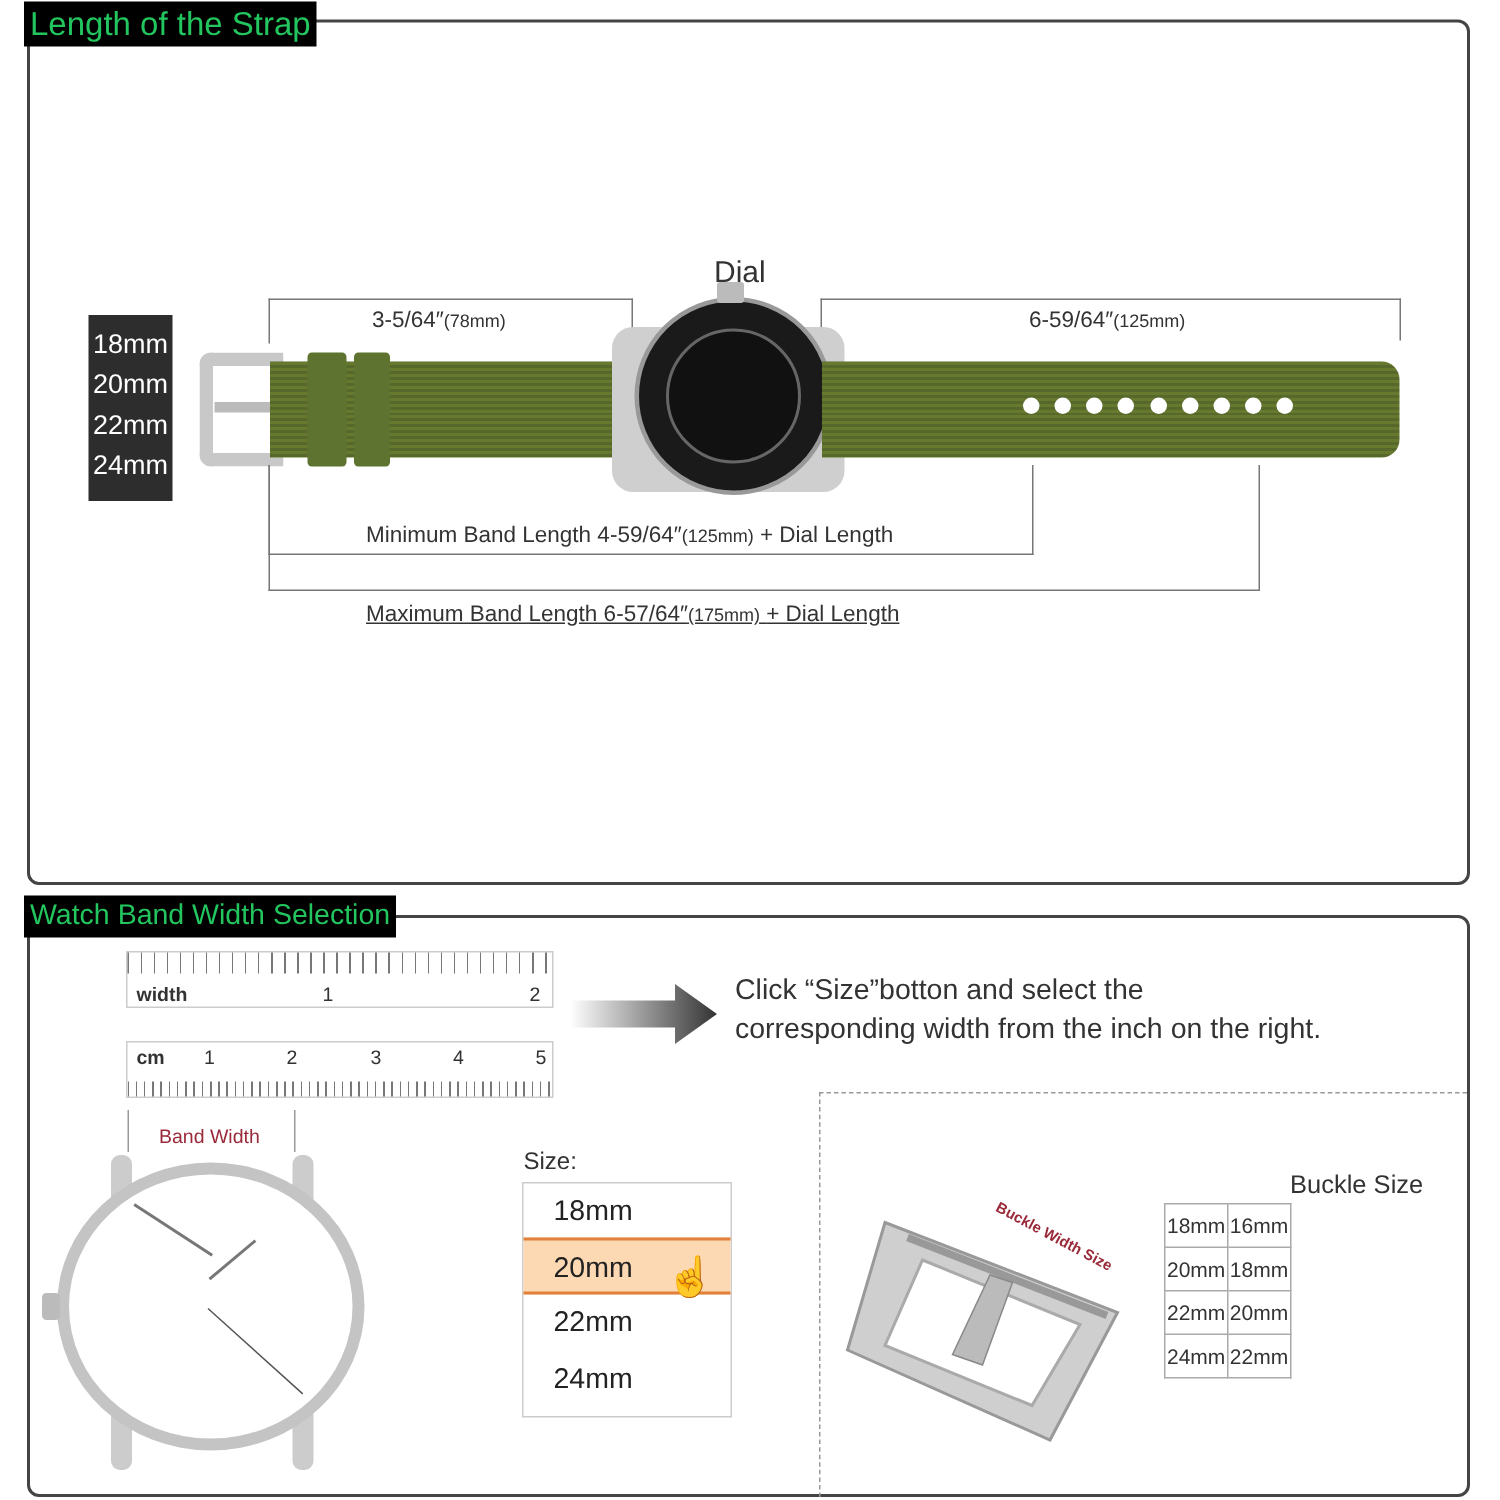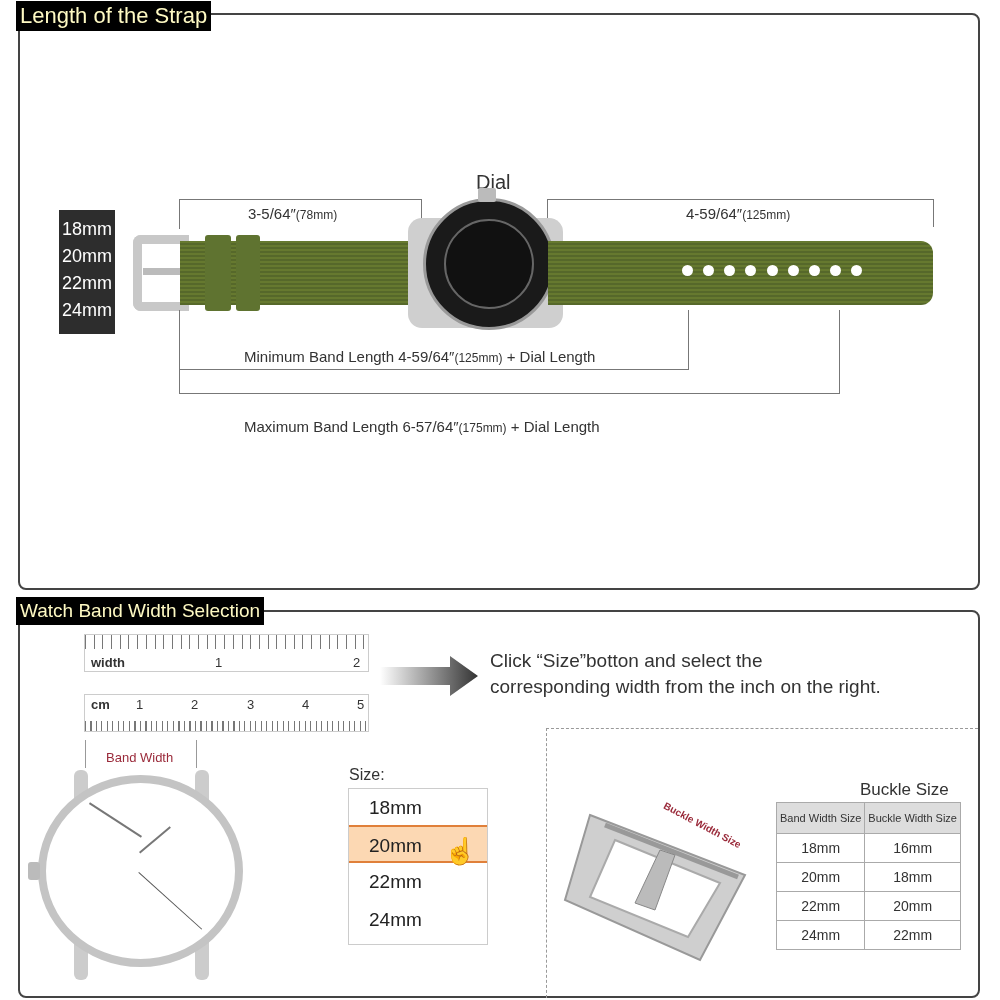--- a/index.html
+++ b/index.html
@@ -1,20 +1,20 @@
 <!DOCTYPE html>
 <html><head>
 <meta charset="utf-8">
 <style>
   html,body{margin:0;padding:0;background:#fff;}
   body{width:1000px;height:1000px;position:relative;overflow:hidden;font-family:"Liberation Sans",sans-serif;color:#333;}
   .frame{position:absolute;border:2px solid #444;border-radius:8px;box-sizing:border-box;}
   .frame1{left:18px;top:13px;width:962px;height:577px;}
   .frame2{left:18px;top:610px;width:962px;height:388px;}
-  .section-title{position:absolute;background:#000;color:#fef9c3;font-size:22px;padding:1px 4px;line-height:28px;white-space:nowrap;text-align:center;}
+  .section-title{position:absolute;background:#000;color:#22c55e;font-size:22px;padding:1px 4px;line-height:28px;white-space:nowrap;text-align:center;}
   .t1{left:16px;top:1px;font-size:22px;}
   .t2{left:16px;top:597px;font-size:19px;line-height:26px;}
   .abs{position:absolute;}
   .lbl{position:absolute;font-size:15px;color:#333;white-space:nowrap;}
   .small{font-size:12px;}
   .bracket{position:absolute;border:1.5px solid #777;box-sizing:border-box;}
   .sizes{position:absolute;left:59px;top:210px;width:56px;height:124px;background:#2d2d2d;color:#fff;font-size:18px;line-height:27px;padding-top:6px;box-sizing:border-box;text-align:center;}
   .strap{position:absolute;background:repeating-linear-gradient(180deg,#66792f 0px,#66792f 2px,#56682a 2px,#56682a 4px);}
   .hole{position:absolute;width:11px;height:11px;border-radius:50%;background:#fff;top:265px;}
   .ruler{position:absolute;background:#fff;border:1px solid #ccc;}
@@ -36,21 +36,21 @@
 <div class="section-title t1">Length of the Strap</div>
 
 <div class="lbl" style="left:476px;top:171px;font-size:20px;">Dial</div>
 
 <div class="bracket" style="left:179px;top:199px;width:243px;height:30px;border-bottom:none;"></div>
 <div class="lbl" style="left:248px;top:205px;">
   <span>3-5/64″</span><span class="small">(78mm)</span>
 </div>
 <div class="bracket" style="left:547px;top:199px;width:387px;height:28px;border-bottom:none;"></div>
 <div class="lbl" style="left:686px;top:205px;">
-  <span>4-59/64″</span><span class="small">(125mm)</span>
+  <span>6-59/64″</span><span class="small">(125mm)</span>
 </div>
 
 <div class="sizes">
   <div>18mm</div>
   <div>20mm</div>
   <div>22mm</div>
   <div>24mm</div>
 </div>
 
 <div class="abs" style="left:133px;top:235px;width:56px;height:76px;border:9px solid #c8c8c8;border-right:none;border-radius:8px 0 0 8px;box-sizing:border-box;"></div>
@@ -74,21 +74,21 @@
 <div class="hole" style="left:788px;"></div>
 <div class="hole" style="left:809px;"></div>
 <div class="hole" style="left:830px;"></div>
 <div class="hole" style="left:851px;"></div>
 
 <div class="bracket" style="left:179px;top:310px;width:510px;height:60px;border-top:none;"></div>
 <div class="lbl" style="left:244px;top:348px;">
   <span>Minimum Band Length 4-59/64″</span><span class="small">(125mm)</span> <span>+ Dial Length</span>
 </div>
 <div class="bracket" style="left:179px;top:310px;width:661px;height:84px;border-top:none;"></div>
-<div class="lbl" style="left:244px;top:418px;">
+<div class="lbl" style="left:244px;top:401px;text-decoration:underline;">
   <span>Maximum Band Length  6-57/64″</span><span class="small">(175mm)</span>  <span>+ Dial Length</span>
 </div>
 
 <div class="frame frame2"></div>
 <div class="section-title t2">Watch Band Width Selection</div>
 
 <div class="ruler" style="left:84px;top:634px;width:283px;height:36px;">
   <div class="ticks-top"></div>
   <div class="abs" style="left:6px;top:20px;font-size:13px;font-weight:bold;">width</div>
   <div class="abs" style="left:130px;top:20px;font-size:13px;">1</div>
@@ -147,24 +147,20 @@
     <path d="M55,35 L160,78 L128,132 L30,92 Z" fill="#fff" stroke="#aaa" stroke-width="2"></path>
     <line x1="45" y1="20" x2="178" y2="72" stroke="#999" stroke-width="5"></line>
     <path d="M100,45 L115,50 L95,105 L75,98 Z" fill="#bbb" stroke="#888"></path>
   </svg>
 </div>
 <div class="abs" style="left:667px;top:800px;font-size:10px;font-weight:bold;color:#9a2a3a;transform:rotate(28deg);transform-origin:0 0;white-space:nowrap;">Buckle Width Size</div>
 
 <div class="lbl" style="left:860px;top:780px;font-size:17px;">Buckle Size</div>
 <table class="buckle">
   <tbody>
-      <tr>
-    <th>Band Width Size</th>
-    <th>Buckle Width Size</th>
-  </tr>
   <tr>
         <td>18mm</td>
         <td>16mm</td>
       </tr>
   <tr>
         <td>20mm</td>
         <td>18mm</td>
       </tr>
   <tr>
         <td>22mm</td>

